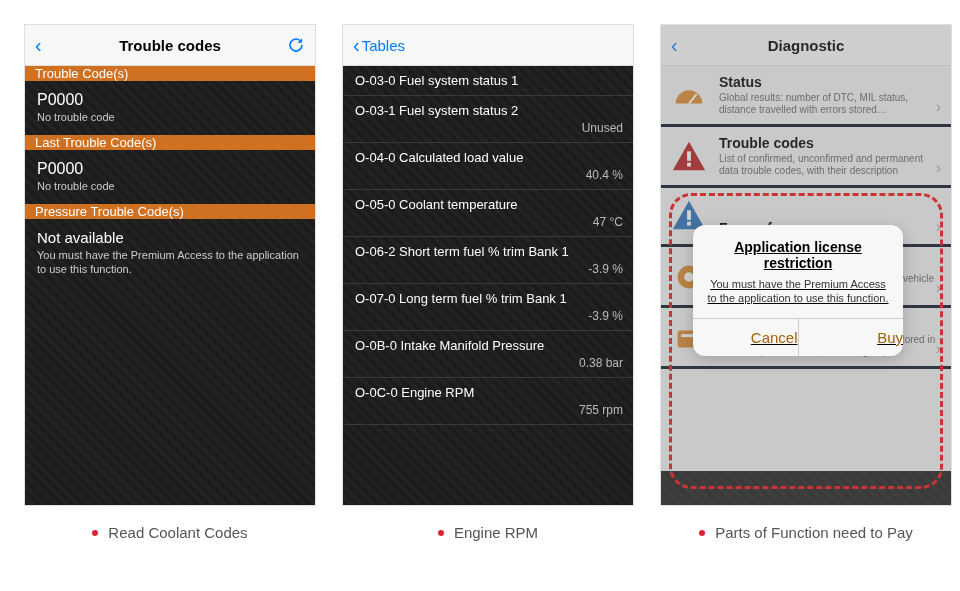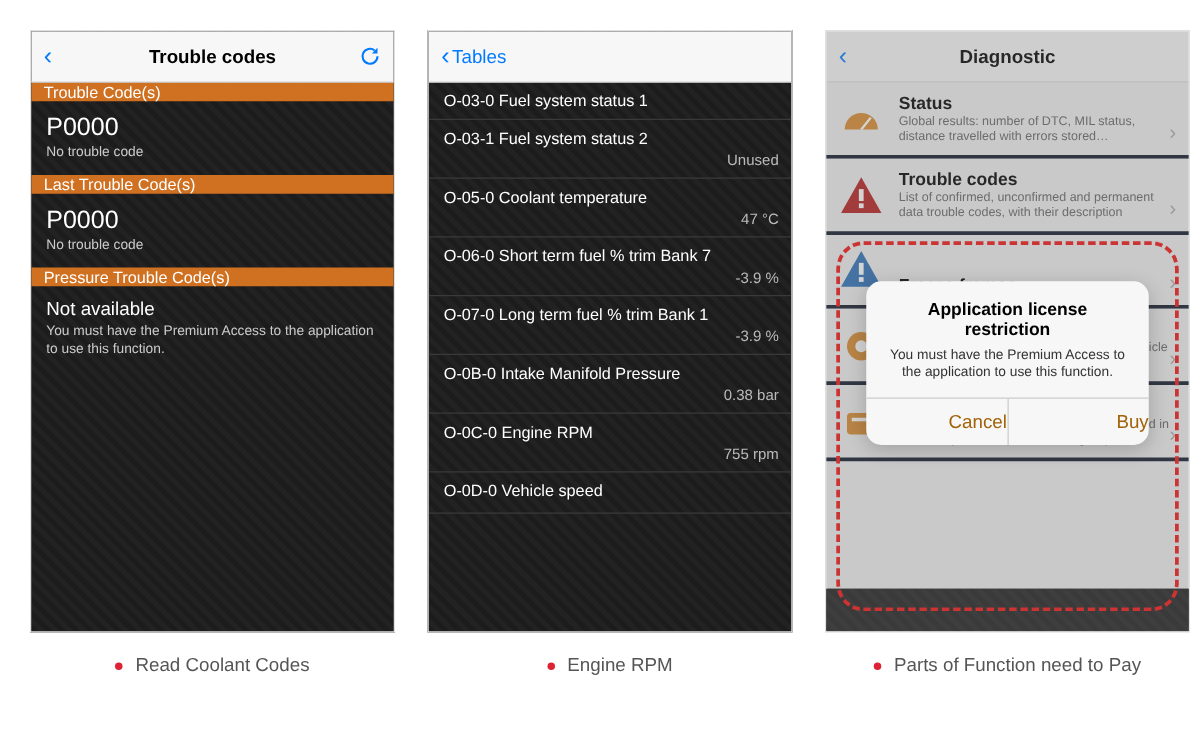--- a/index.html
+++ b/index.html
@@ -72,21 +72,21 @@
     background: #d07021;
     color: #fff;
     font-size: 13px;
     padding: 0 10px;
   }
   .s1-item {
     padding: 10px 12px 12px;
     color: #fff;
   }
   .s1-item .code {
-    font-size: 20px;
+    font-size: 16px;
     font-weight: 400;
   }
   .s1-item .desc {
     font-size: 11px;
     color: #ccc;
     margin-top: 2px;
   }
   .s1-na .code { font-size: 15px; }
   .s1-na .desc { line-height: 1.3; }
 
@@ -126,27 +126,28 @@
     flex: 0 0 40px;
     margin-right: 10px;
     display: flex; align-items: center; justify-content: center;
   }
   .mi-text { flex: 1; }
   .mi-title { font-size: 14px; font-weight: 700; color: #000; }
   .mi-desc  { font-size: 10px; color: #666; line-height: 1.2; margin-top: 2px;}
   .mi-chev  { color: #aaa; font-size: 16px; }
   .alert {
     position: absolute;
-    left: 32px; right: 32px;
+    left: 32px; right: 48px;
     top: 200px;
     background: #f7f7f7;
     border-radius: 12px;
     z-index: 5;
     overflow: hidden;
     box-shadow: 0 4px 16px rgba(0,0,0,0.2);
+    text-decoration: underline;
   }
   .alert-body { padding: 14px 14px 12px; text-align: center; }
   .alert-title { font-size: 14px; font-weight: 700; }
   .alert-msg { font-size: 11px; color: #333; margin-top: 6px; line-height: 1.3;}
   .alert-btns { display: flex; border-top: 1px solid #ccc; }
   .alert-btn {
     flex: 1;
     text-align: right;
     padding: 10px 0;
     font-size: 15px;
@@ -234,42 +235,42 @@
       </div>
       <div class="s2-list" id="s2list">
           <div class="s2-row">
             <div class="r1">O-03-0 Fuel system status 1</div>
           </div>
           <div class="s2-row">
             <div class="r1">O-03-1 Fuel system status 2</div>
             <div class="r2">Unused</div>
           </div>
           <div class="s2-row">
+            <div class="r1">O-04-0 Calculated load value</div>
+            <div class="r2">40.4 %</div>
+          </div>
+          <div class="s2-row">
             <div class="r1">O-05-0 Coolant temperature</div>
             <div class="r2">47 °C</div>
           </div>
           <div class="s2-row">
-            <div class="r1">O-06-0 Short term fuel % trim Bank 7</div>
+            <div class="r1">O-06-2 Short term fuel % trim Bank 1</div>
             <div class="r2">-3.9 %</div>
           </div>
           <div class="s2-row">
             <div class="r1">O-07-0 Long term fuel % trim Bank 1</div>
             <div class="r2">-3.9 %</div>
           </div>
           <div class="s2-row">
             <div class="r1">O-0B-0 Intake Manifold Pressure</div>
             <div class="r2">0.38 bar</div>
           </div>
           <div class="s2-row">
             <div class="r1">O-0C-0 Engine RPM</div>
             <div class="r2">755 rpm</div>
-          </div>
-          <div class="s2-row">
-            <div class="r1">O-0D-0 Vehicle speed</div>
-            <div class="r2"></div>
           </div>
         </div>
     </div>
     <div class="caption">
       <span class="dot"></span>
       <span>Engine RPM</span>
     </div>
   </div>
 
   <div class="col">

